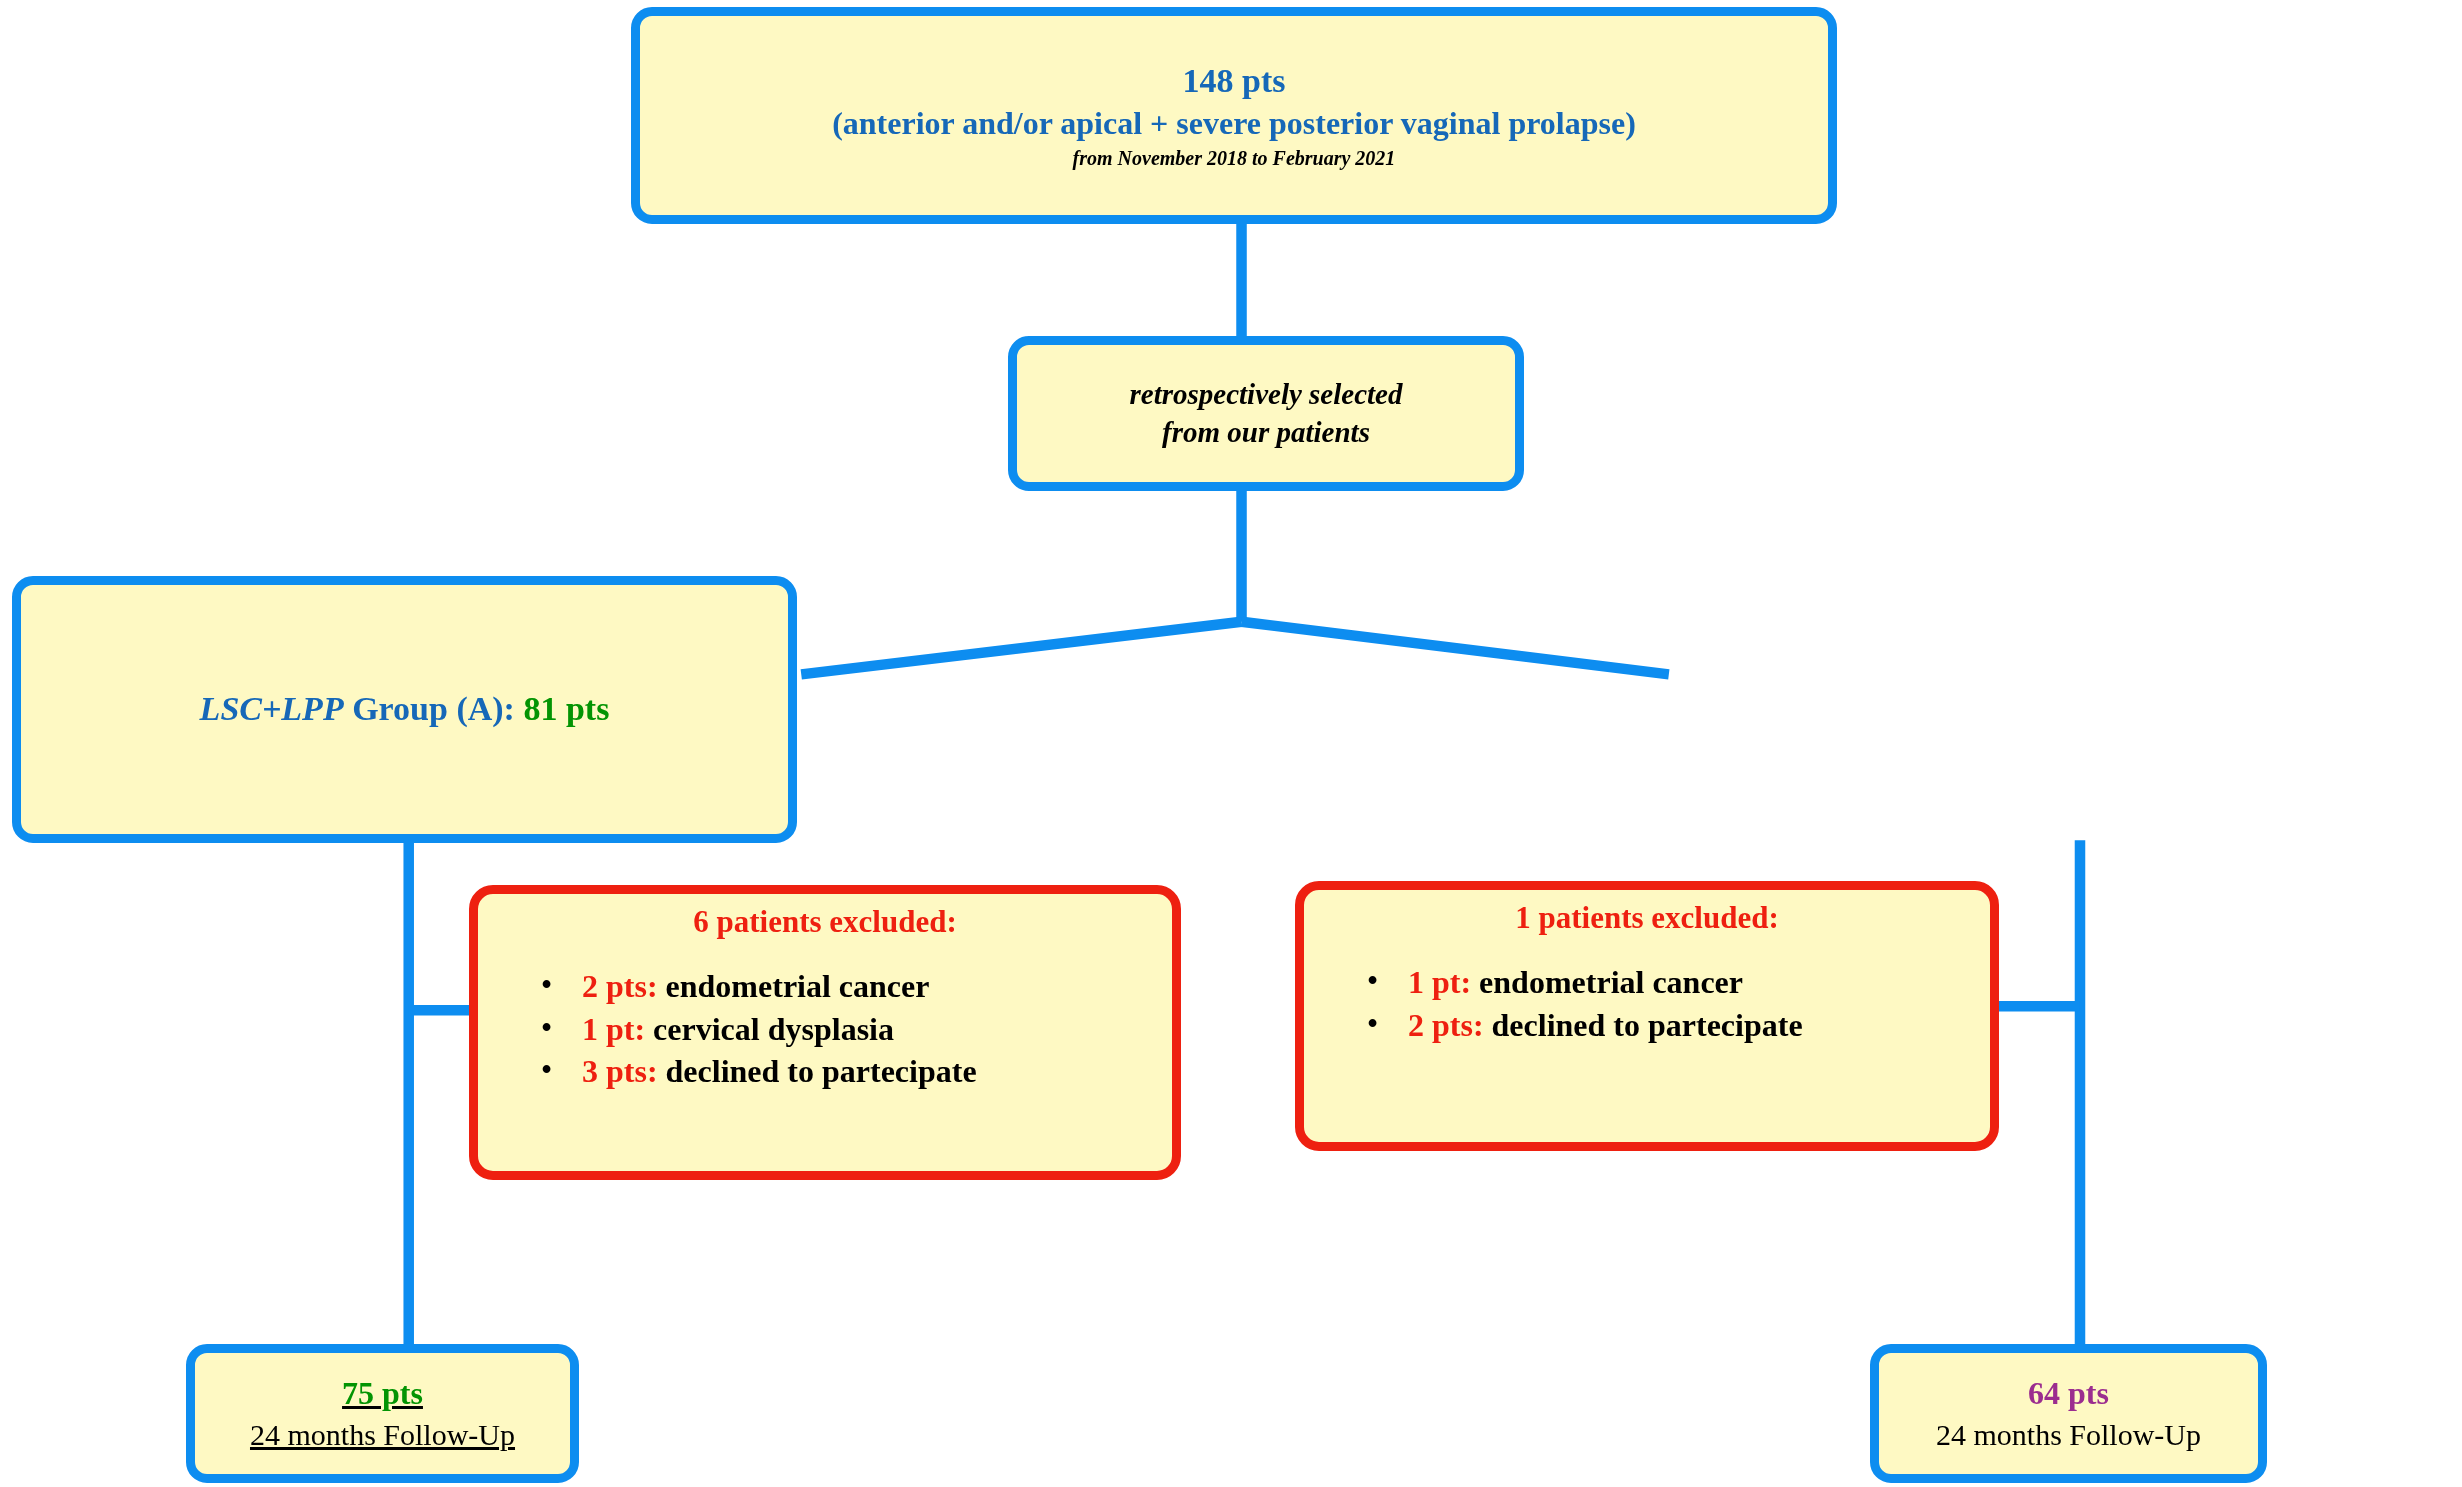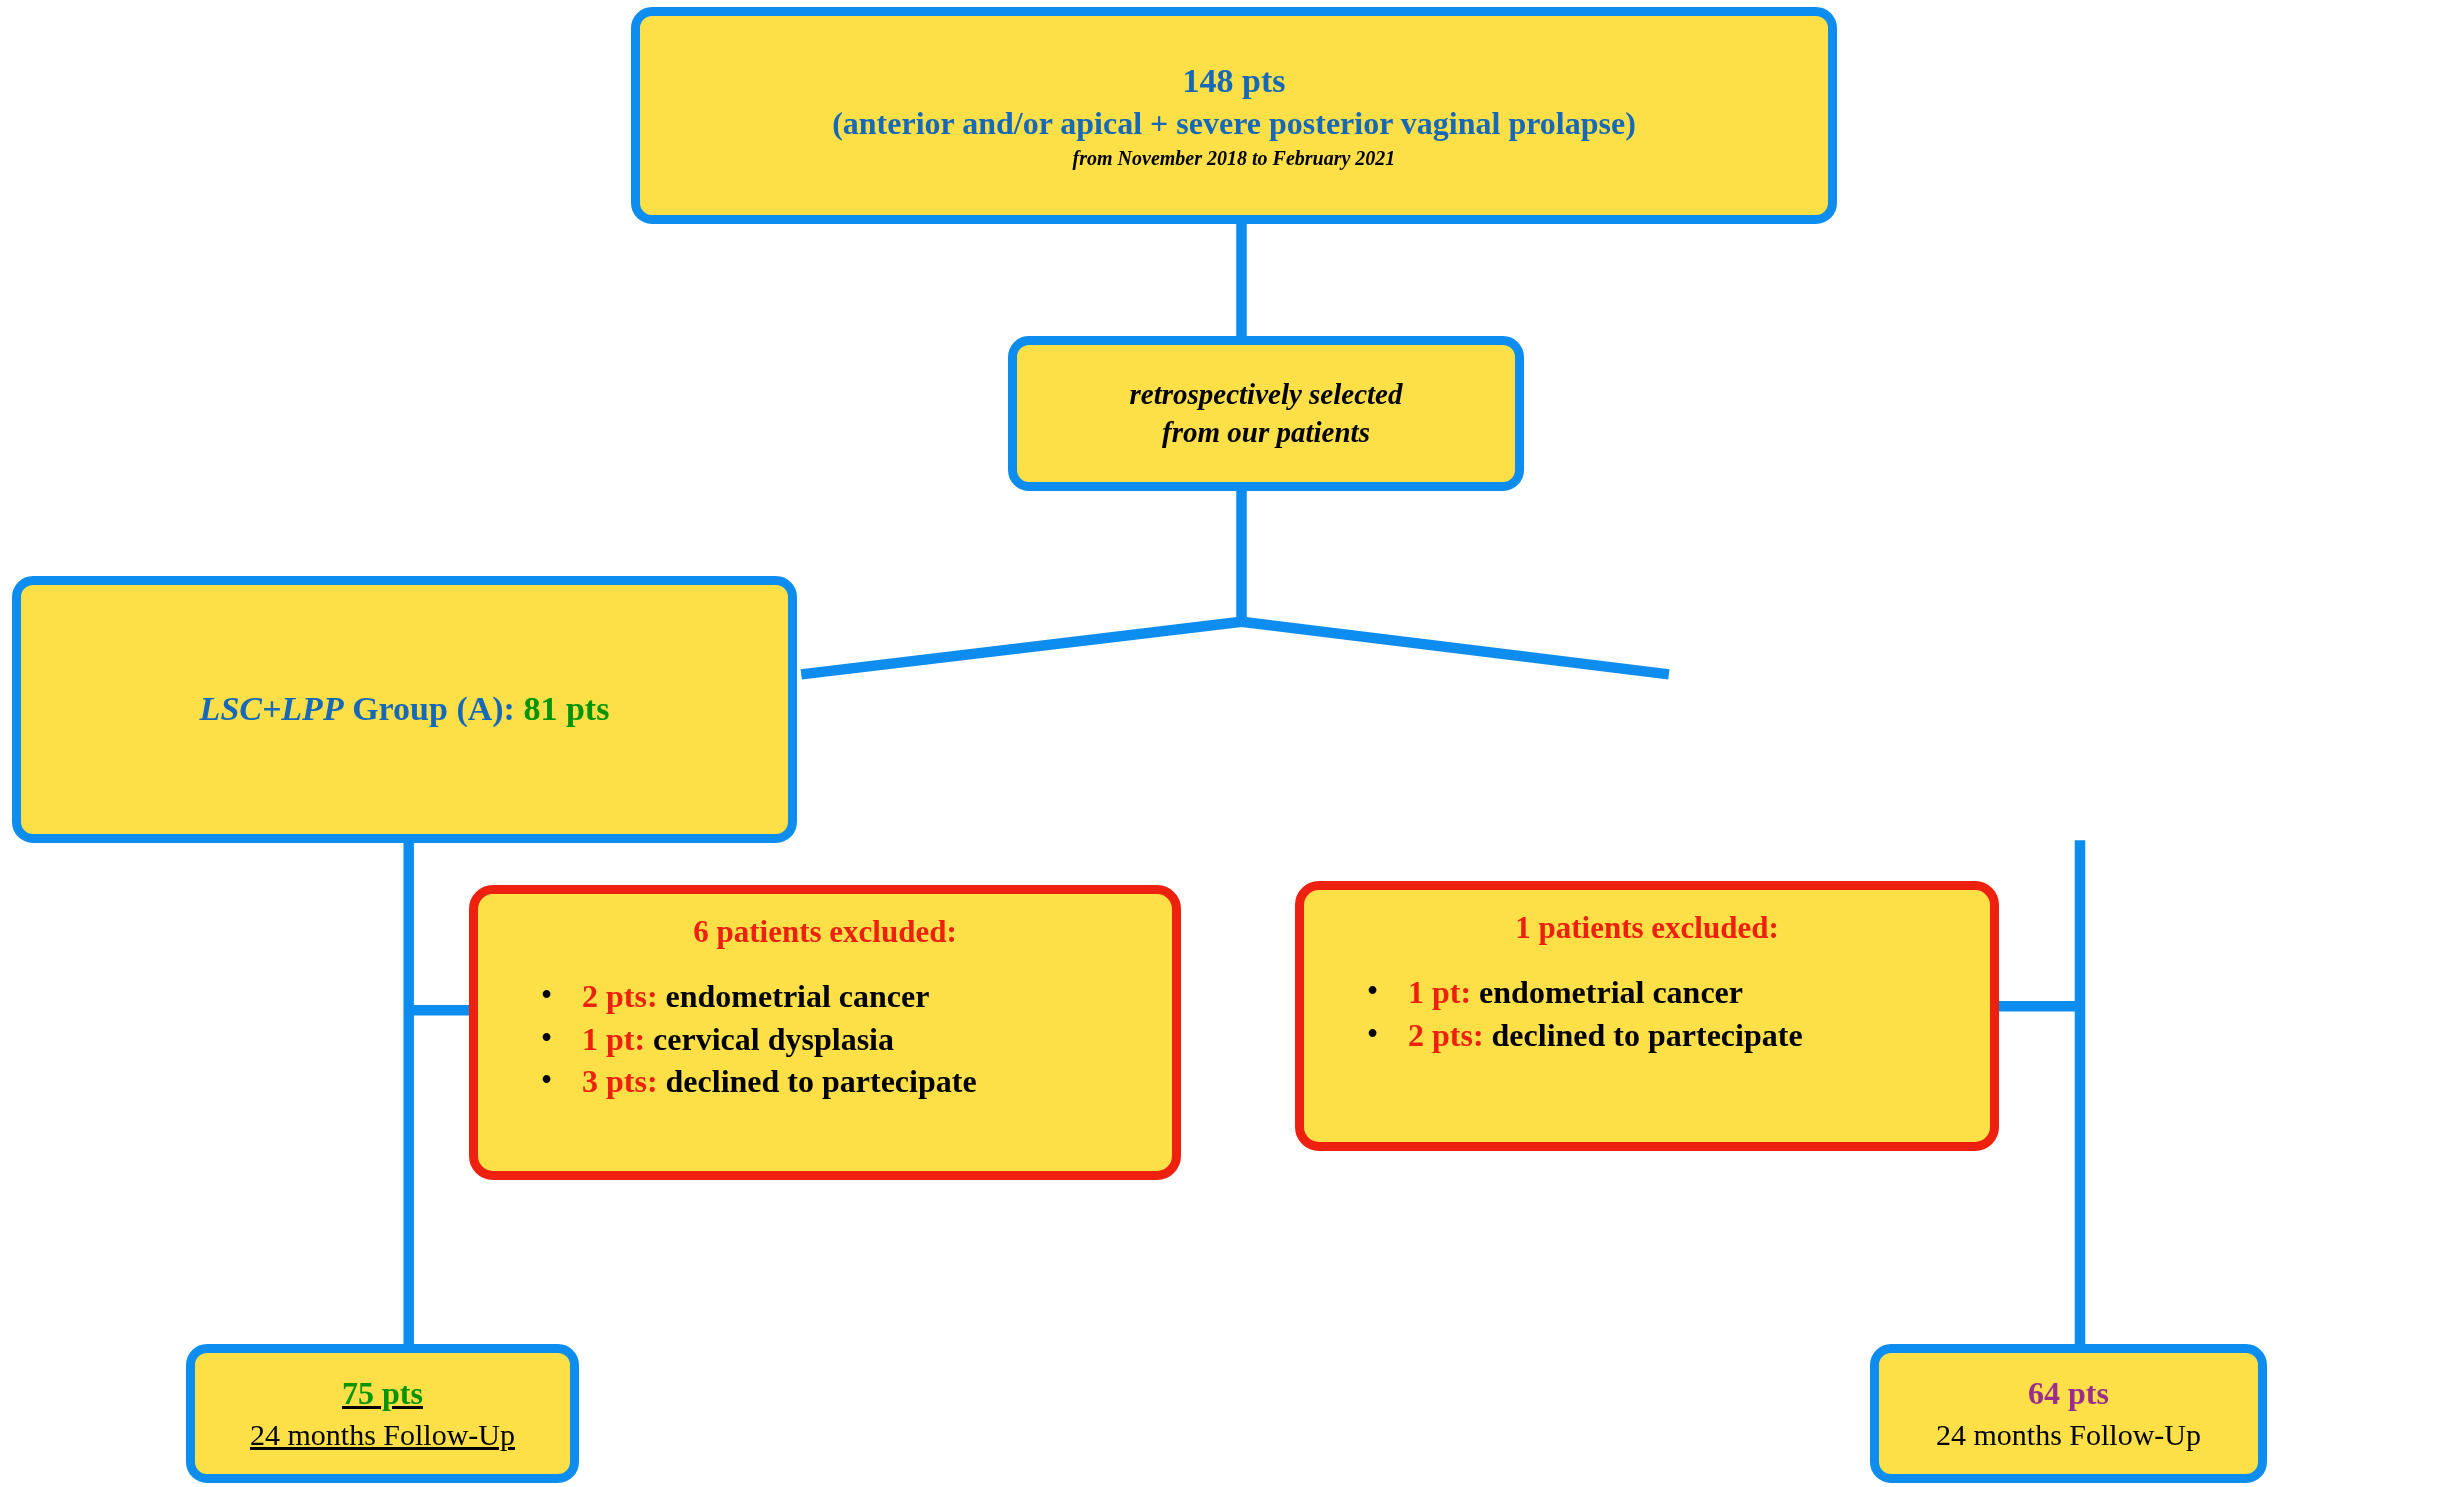--- a/index.html
+++ b/index.html
@@ -24,21 +24,21 @@
     left: 0; top: 0;
     width: 2462px;
     height: 1488px;
     z-index: 1;
   }
 
   
   .node {
     position: absolute;
     box-sizing: border-box;
-    background: #fde047;
+    background: #fef9c3;
     display: flex;
     align-items: center;
     justify-content: center;
     z-index: 3;
   }
   .node.blue {
     border: 9px solid #0d8df0;
     border-radius: 21px;
   }
   .node.red {
@@ -98,21 +98,21 @@
   }
   #box-excl-b {
     left: 1295px; top: 881px;
     width: 704px; height: 270px;
     align-items: flex-start;
   }
   .excl-title {
     font-size: 31px;
     font-weight: bold;
     text-align: center;
-    margin-top: 18px;
+    margin-top: 8px;
   }
   .excl-list {
     list-style: none;
     margin: 0;
     padding: 0;
     margin-top: 23px;
     margin-left: 49px;
   }
   .excl-list li {
     font-size: 32px;

